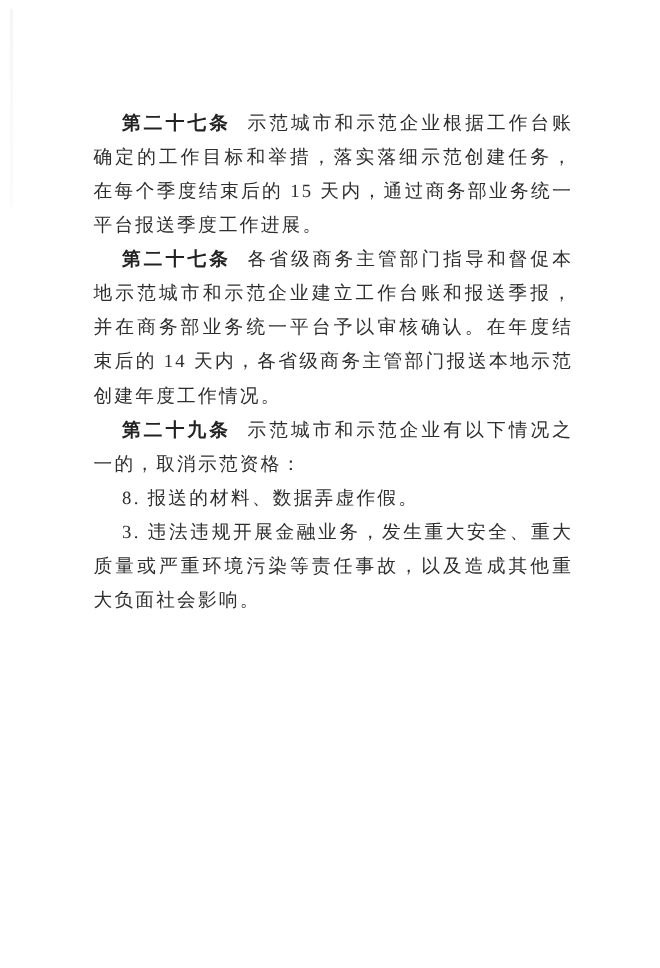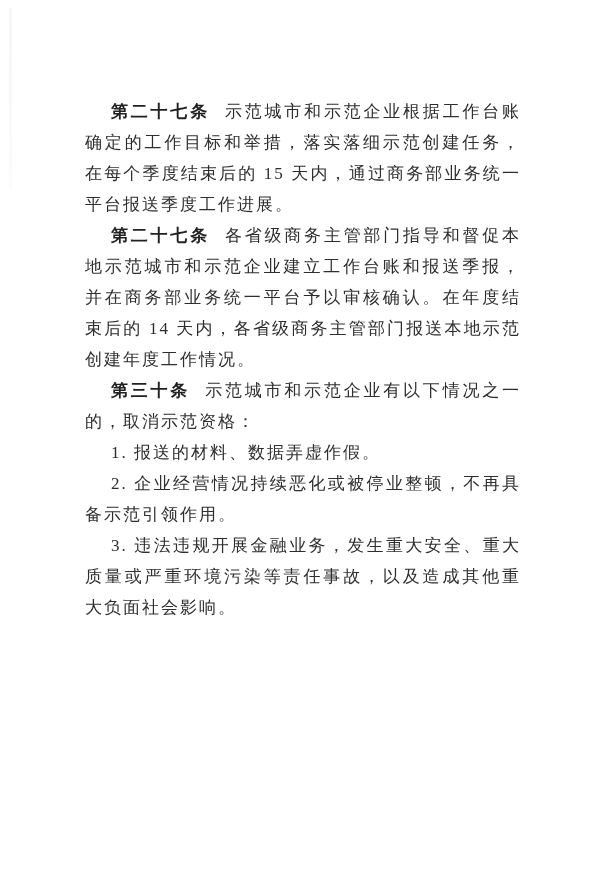--- a/index.html
+++ b/index.html
@@ -64,23 +64,22 @@
   <div class="scan-artifact"></div>
 
   <div class="content">
 
     <p class="article"><span class="art-heading">第二十七条</span><span>示范城市和示范企业根据工作台账确定的工作目标和举措，落实落细示范创建任务，在每个季度结束后的 15 天内，通过商务部业务统一平台报送季度工作进展。</span></p>
 
     <p class="article"><span class="art-heading">第二十七条</span><span>各省级商务主管部门指导和督促本地示范城市和示范企业建立工作台账和报送季报，并在商务部业务统一平台予以审核确认。在年度结束后的 14 天内，各省级商务主管部门报送本地示范创建年度工作情况。</span></p>
 
 
 
-    <p class="article"><span class="art-heading">第三十条</span><span>示范城市和示范企业有以下情况之一的，取消示范资格：</span></p>
+    <p class="article"><span class="art-heading">第二十九条</span><span>示范城市和示范企业有以下情况之一的，取消示范资格：</span></p>
 
-    <p class="item">1. 报送的材料、数据弄虚作假。</p>
-    <p class="item">2. 企业经营情况持续恶化或被停业整顿，不再具备示范引领作用。</p>
+    <p class="item">8. 报送的材料、数据弄虚作假。</p>
     <p class="item">3. 违法违规开展金融业务，发生重大安全、重大质量或严重环境污染等责任事故，以及造成其他重大负面社会影响。</p>
 
   </div>
 
   <div class="page-number">—  11  —</div>
 
 </div>
 
 </body></html>

